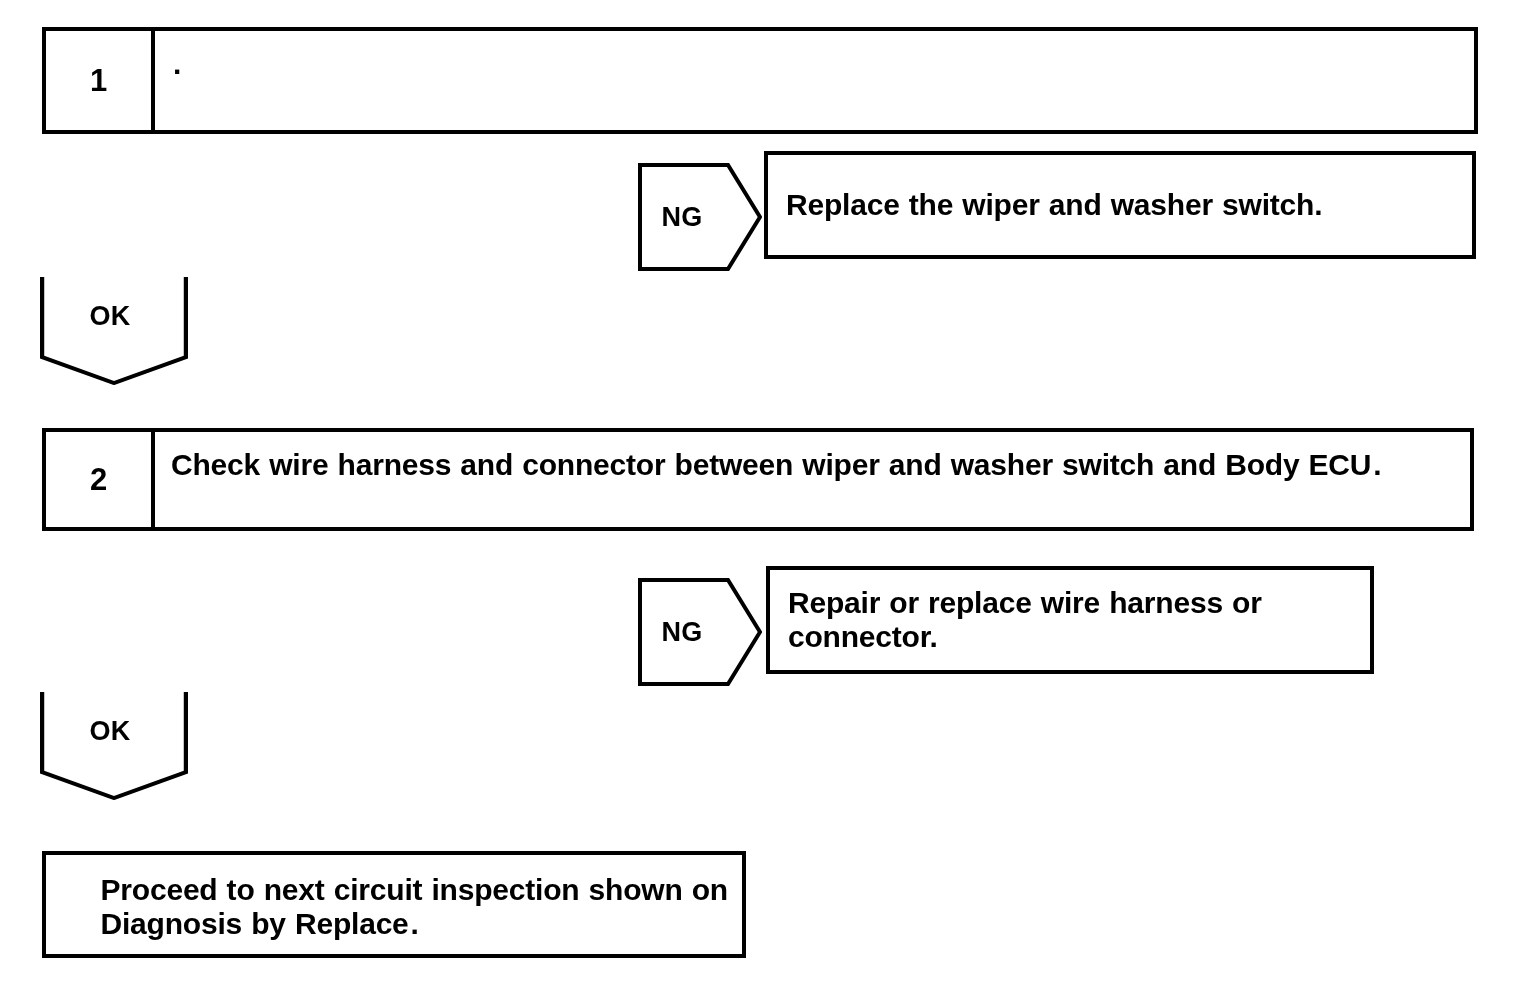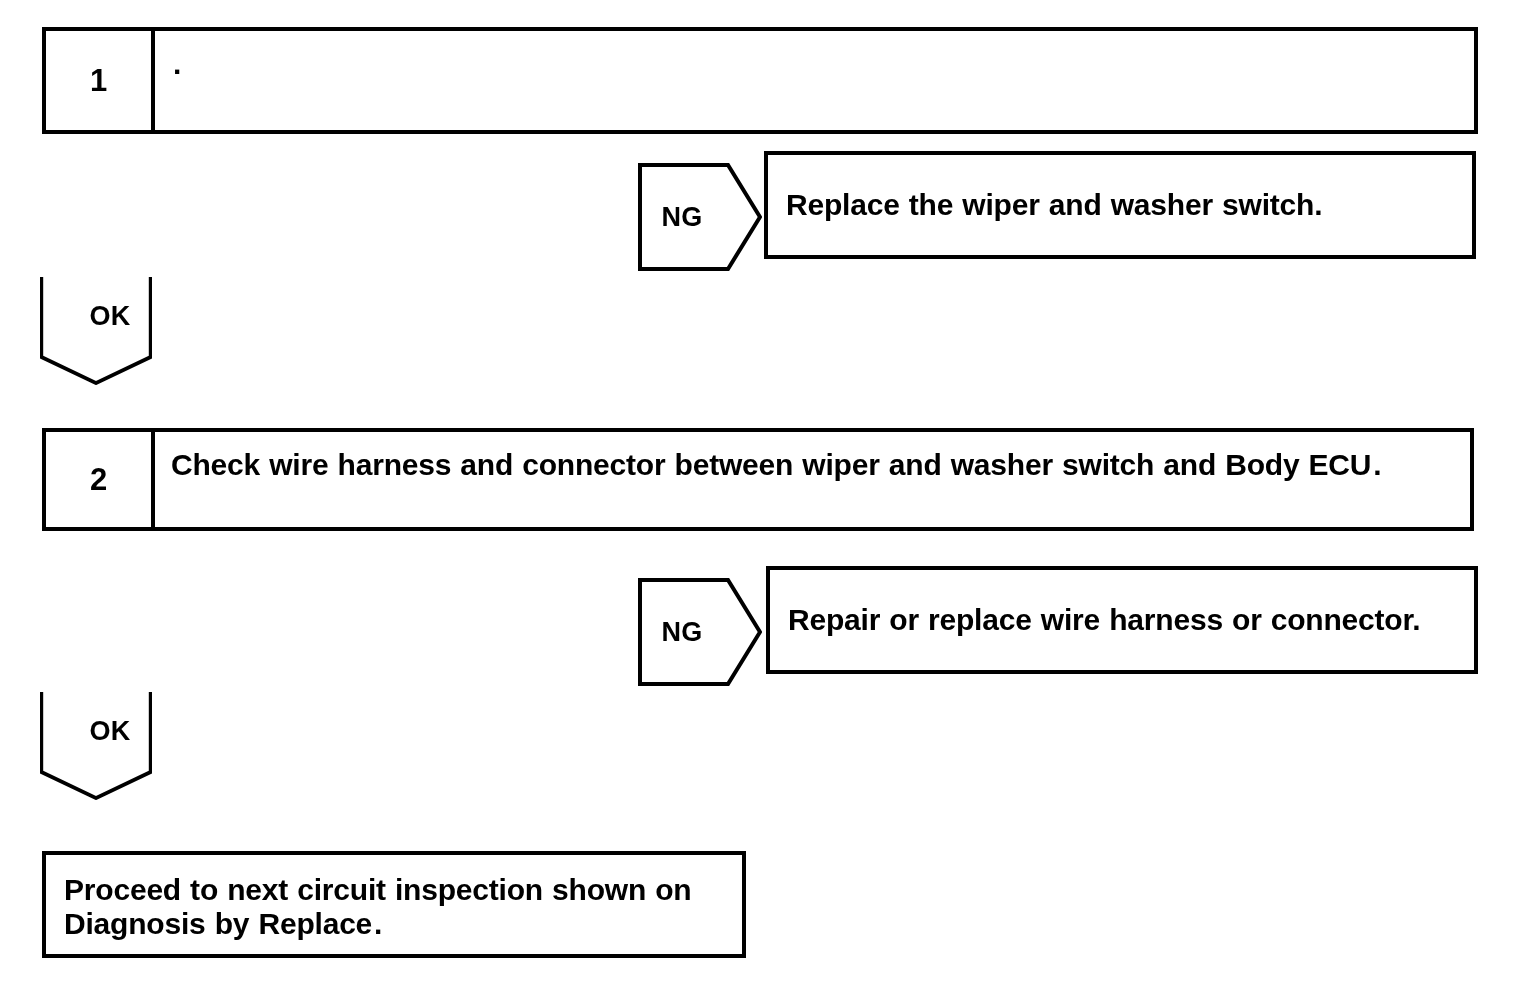--- a/index.html
+++ b/index.html
@@ -93,21 +93,21 @@
     align-items: center;
     justify-content: center;
     font-size: 27px;
     font-weight: bold;
     letter-spacing: 0.3px;
   }
 
   
   .ok-arrow {
     position: absolute;
-    width: 112px;
+    width: 148px;
     height: 110px;
   }
   .ok-arrow svg { display: block; width: 100%; height: 100%; }
   .ok-arrow .lbl {
     position: absolute;
     left: 0;
     top: 0;
     width: 140px;
     height: 82px;
     display: flex;
@@ -157,31 +157,31 @@
     </div>
   </div>
 
   <div class="ng-arrow" style="left:638px; top:566px;">
     <svg viewBox="0 0 124 108" preserveAspectRatio="none" aria-hidden="true">
       <polygon points="2,2 90,2 122,54 90,106 2,106" fill="#ffffff" stroke="#000000" stroke-width="4" stroke-linejoin="miter"></polygon>
     </svg>
     <div class="lbl">NG</div>
   </div>
 
-  <div class="result-box centered" style="left:766px; top:566px; width:712px; height:108px;">
+  <div class="result-box centered" style="left:766px; top:566px; width:608px; height:108px;justify-content:center;">
     <div class="inner">Repair or replace wire harness or connector.</div>
   </div>
 
   <div class="ok-arrow" style="left:40px; top:690px;">
     <svg viewBox="0 0 140 110" preserveAspectRatio="none" aria-hidden="true">
       <polyline points="2,2 2,82 70,108 138,82 138,2" fill="#ffffff" stroke="#000000" stroke-width="4" stroke-linejoin="miter" stroke-linecap="butt"></polyline>
     </svg>
     <div class="lbl">OK</div>
   </div>
 
-  <div class="result-box" style="left:42px; top:851px; width:704px; height:107px;">
+  <div class="result-box" style="left:42px; top:851px; width:704px; height:107px;justify-content:flex-end;">
     <div class="inner">
       <span>Proceed to next circuit inspection shown on</span><br>
       <span>Diagnosis by Replace</span><span class="period-gap">.</span>
     </div>
   </div>
 
 </div>
 
 </body></html>

